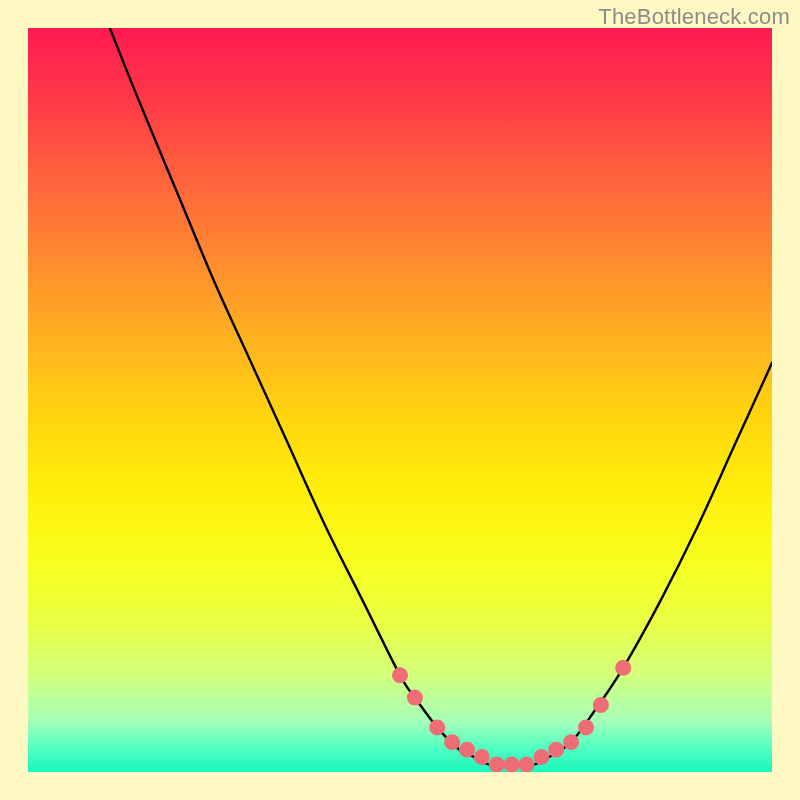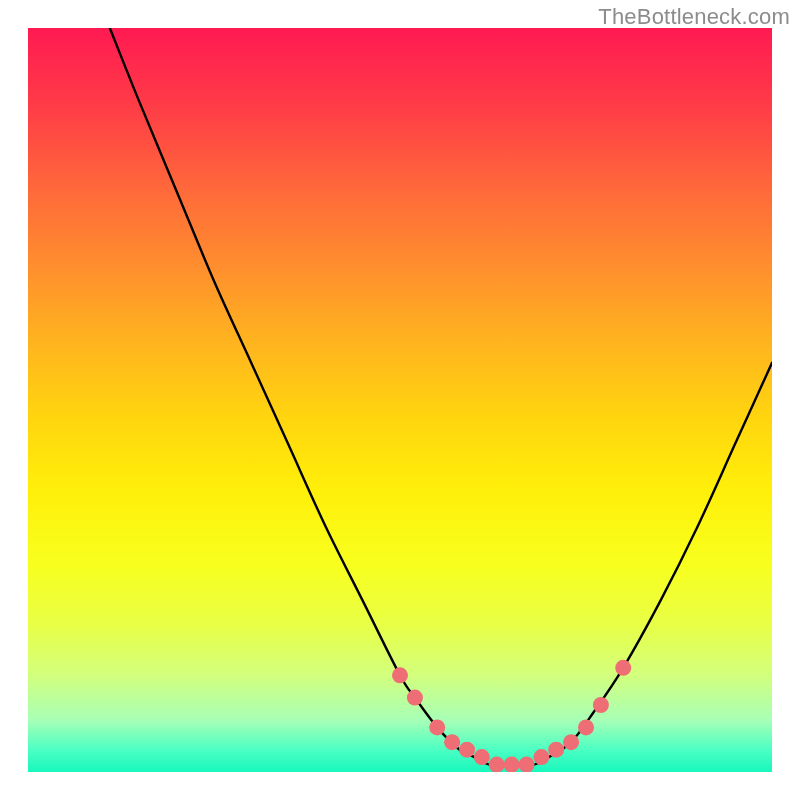--- a/index.html
+++ b/index.html
@@ -10,21 +10,21 @@
     background: #000;
     overflow: hidden;
     font-family: Arial, Helvetica, sans-serif;
   }
   .frame {
     position: absolute;
     top: 0;
     left: 0;
     width: 800px;
     height: 800px;
-    background: #ffffff;
+    background: #fef9c3;
   }
   .plot-area {
     position: absolute;
     top: 28px;
     left: 28px;
     width: 744px;
     height: 744px;
     background: linear-gradient(to bottom,
       #ff1a52 0%,
       #ff3a47 10%,

